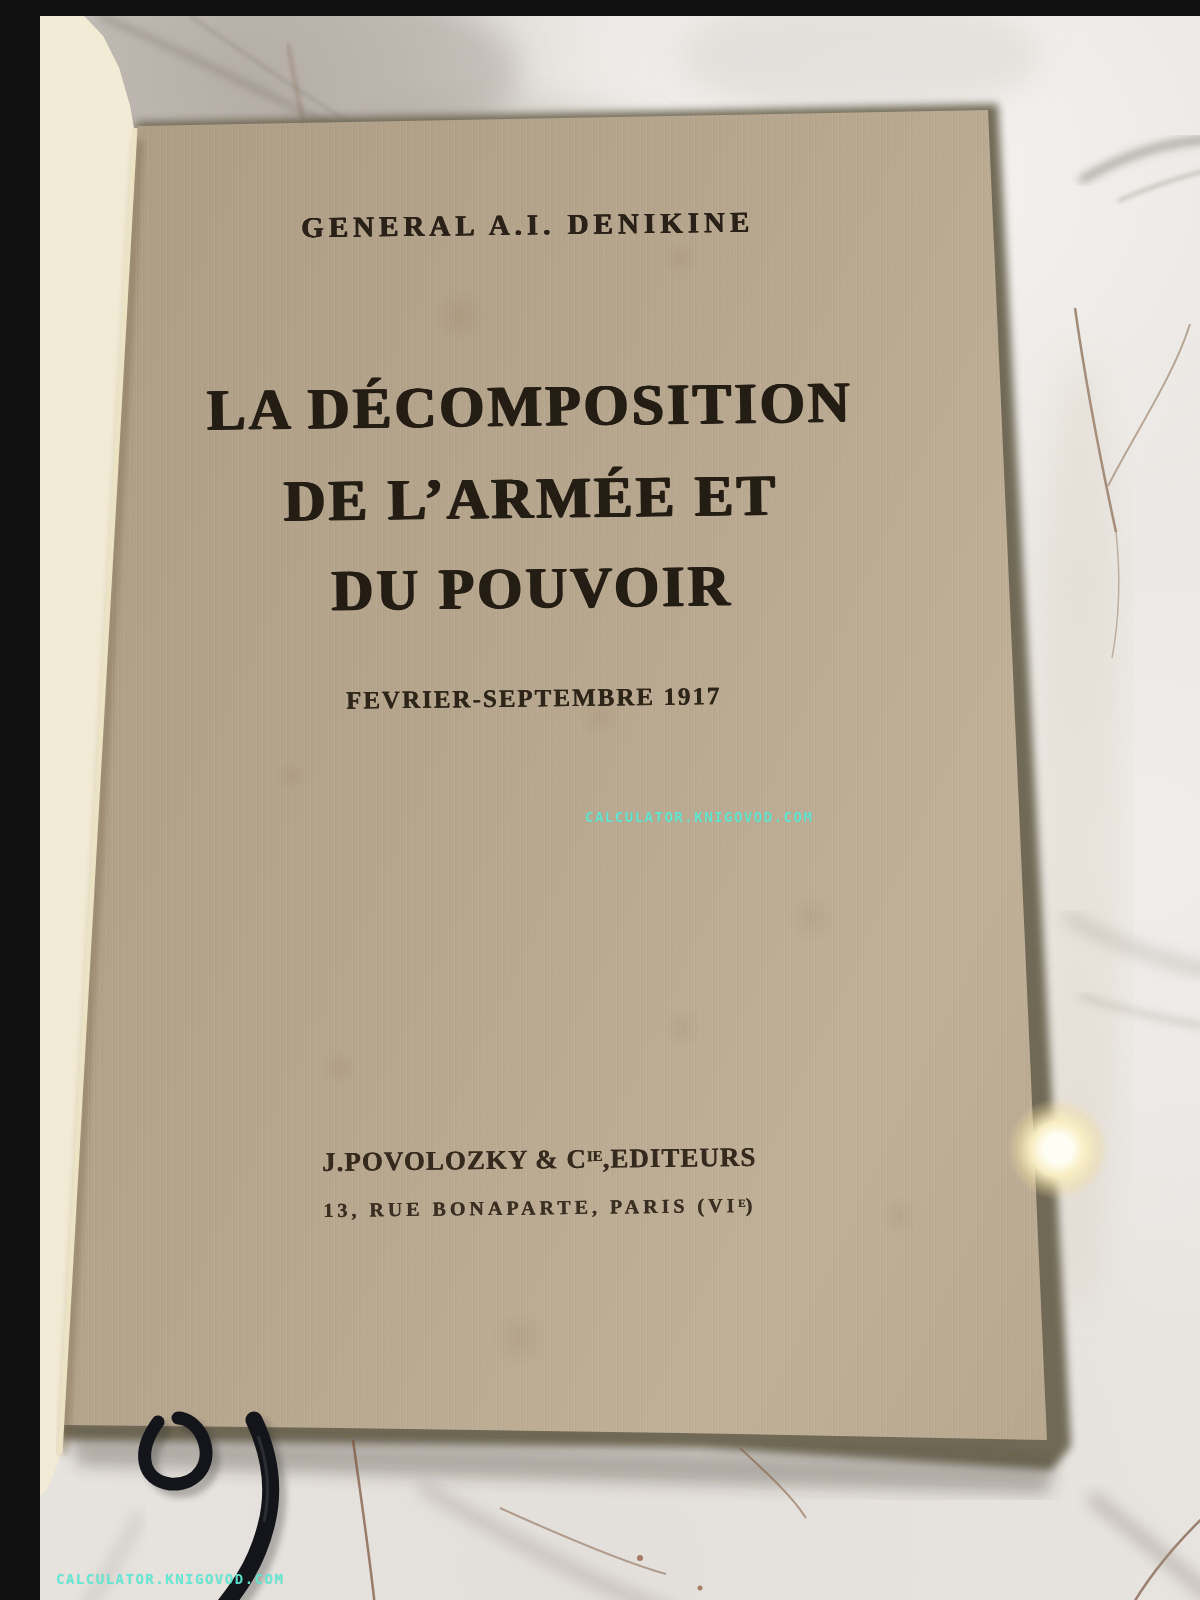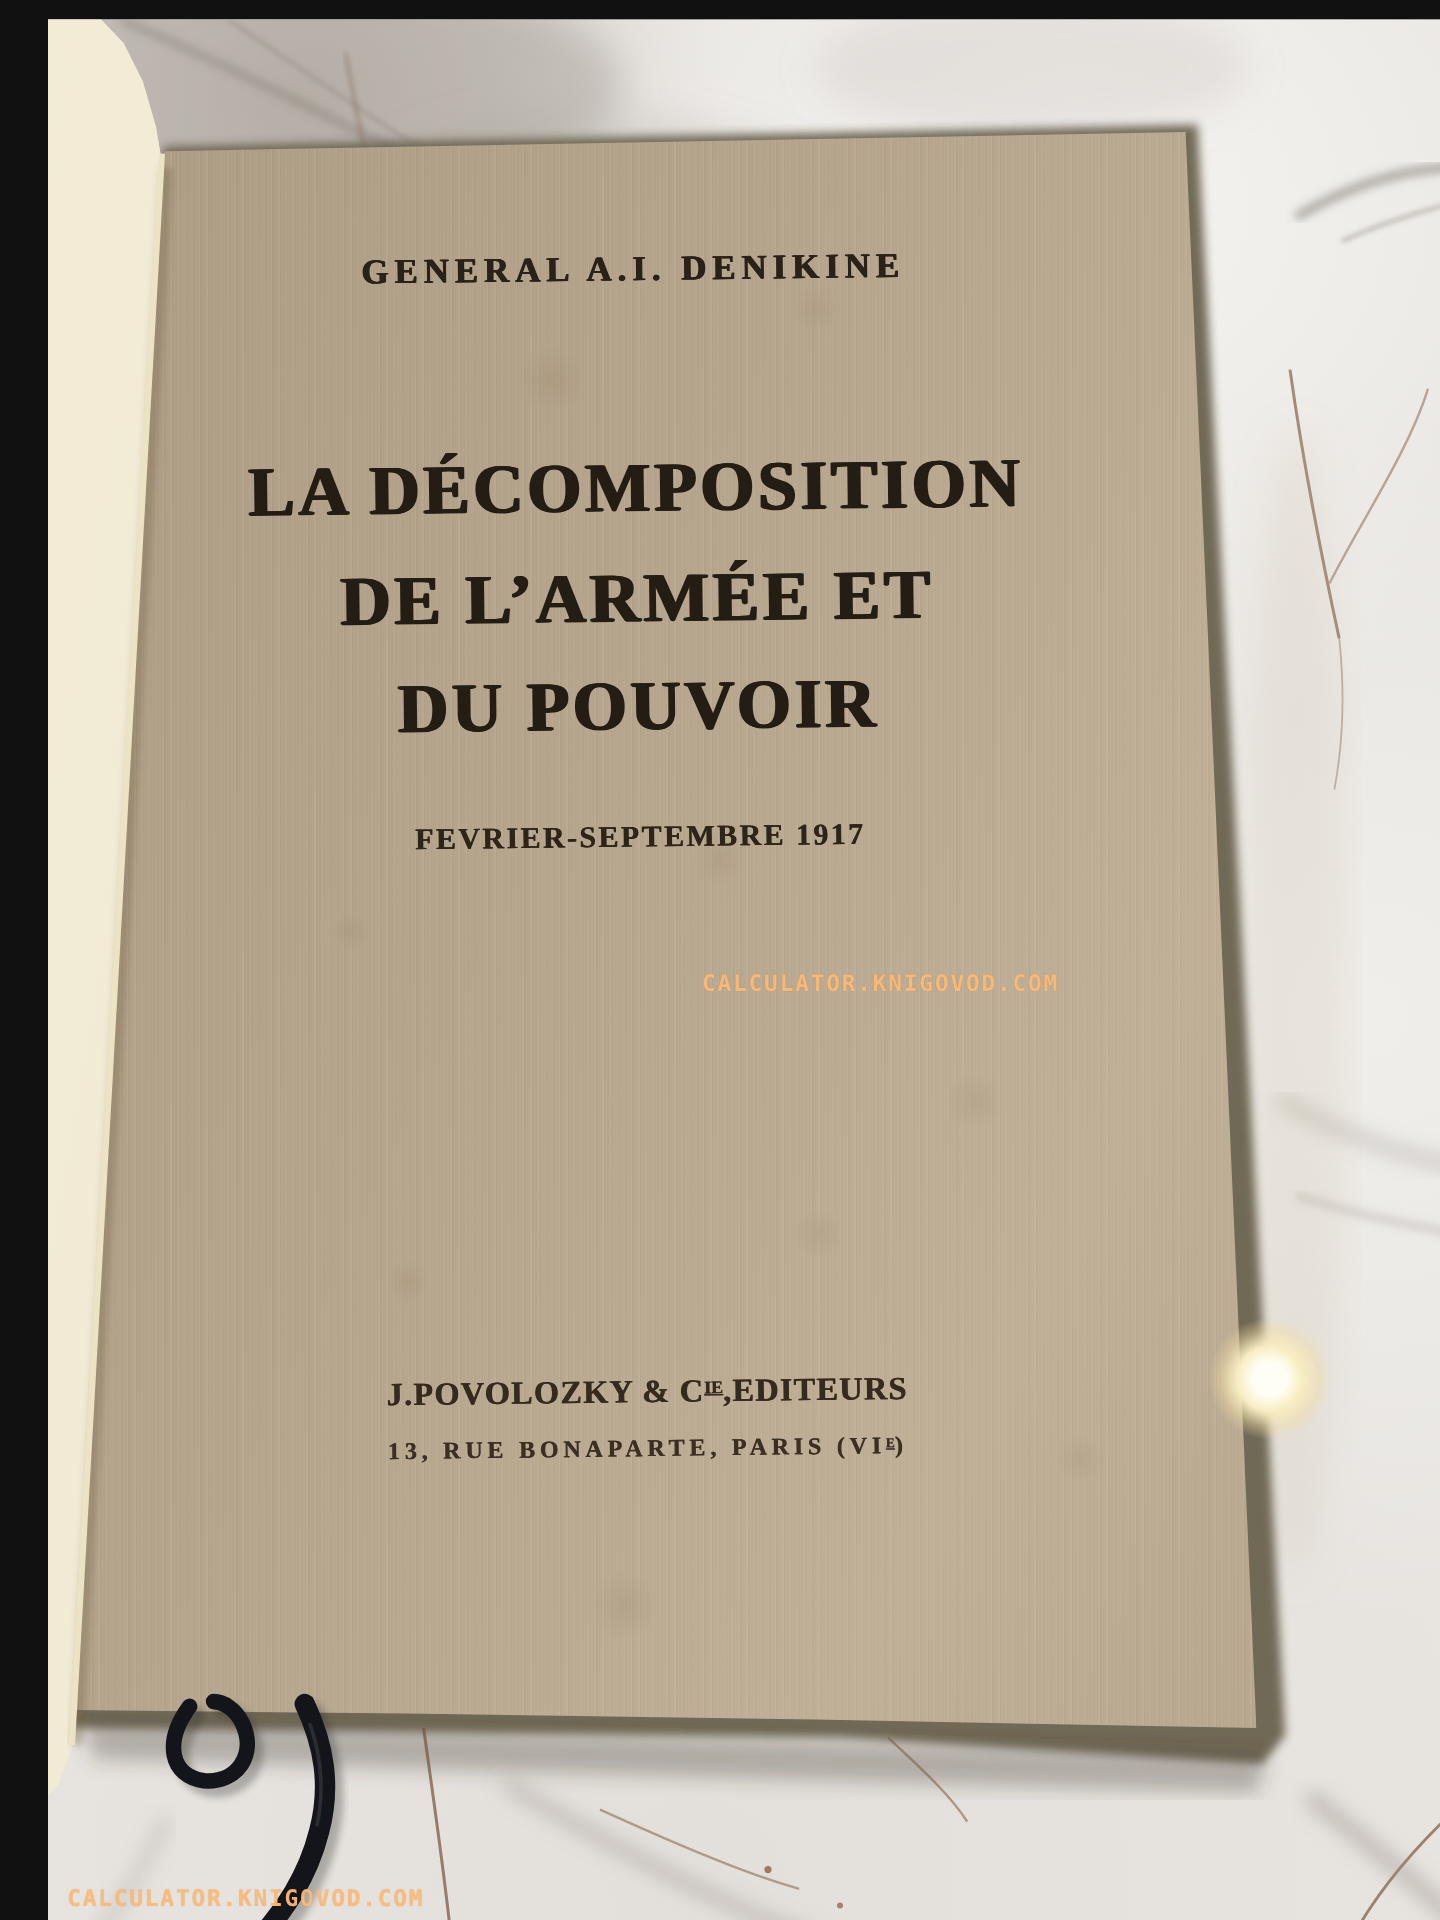--- a/index.html
+++ b/index.html
@@ -72,26 +72,26 @@
     text-shadow:.5px 0 currentColor;
   }
   .pub1{
     top:1128px;font-weight:700;font-size:27px;letter-spacing:1px;color:#352a1d;
     text-shadow:.5px 0 currentColor;
   }
   .pub2{
     top:1180px;font-weight:700;font-size:20px;letter-spacing:4px;color:#3a2f22;
     text-shadow:.4px 0 currentColor;
   }
-  .sup{font-size:.55em;vertical-align:.45em;text-decoration:underline;letter-spacing:0;}
+  .sup{font-size:.55em;vertical-align:.45em;letter-spacing:0;}
   
   .wm{
     position:absolute;z-index:7;
-    font-family:"DejaVu Sans Mono",monospace;font-size:19px;font-weight:700;
-    color:#fdba74;letter-spacing:1.5px;opacity:.95;
+    font-family:"DejaVu Sans Mono",monospace;font-size:14px;font-weight:700;
+    color:#5eead4;letter-spacing:1.5px;opacity:.95;
     text-shadow:0 0 1px rgba(0,0,0,.18);
   }
   .wm-center{left:545px;top:793px;}
   .wm-bl{left:16px;top:1555px;}
 </style>
 </head>
 <body>
 
 <figure class="scene">
 

